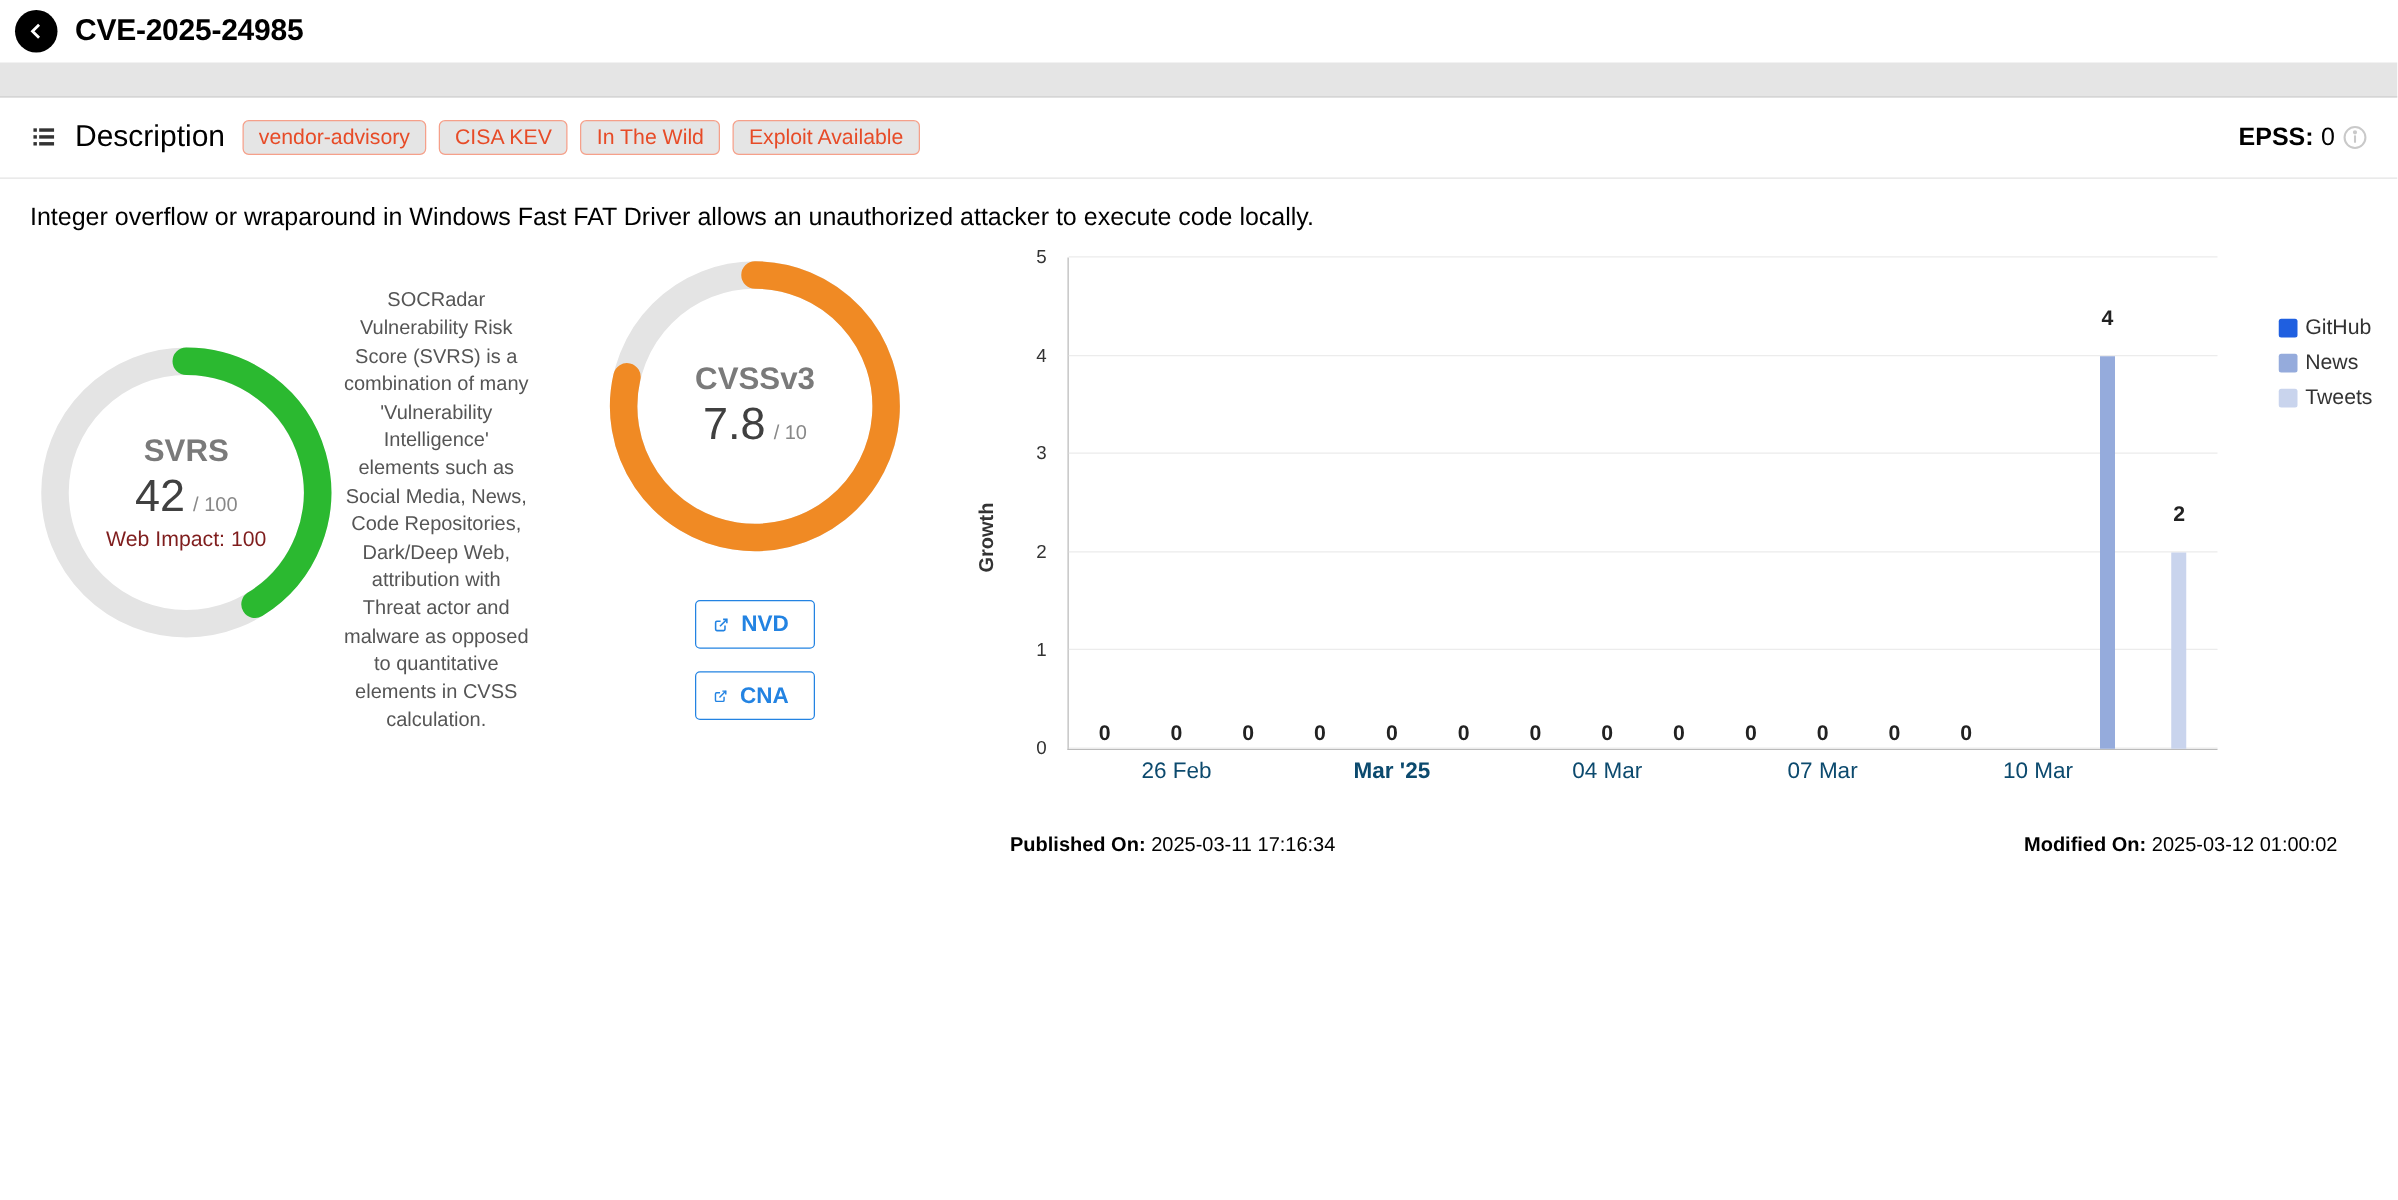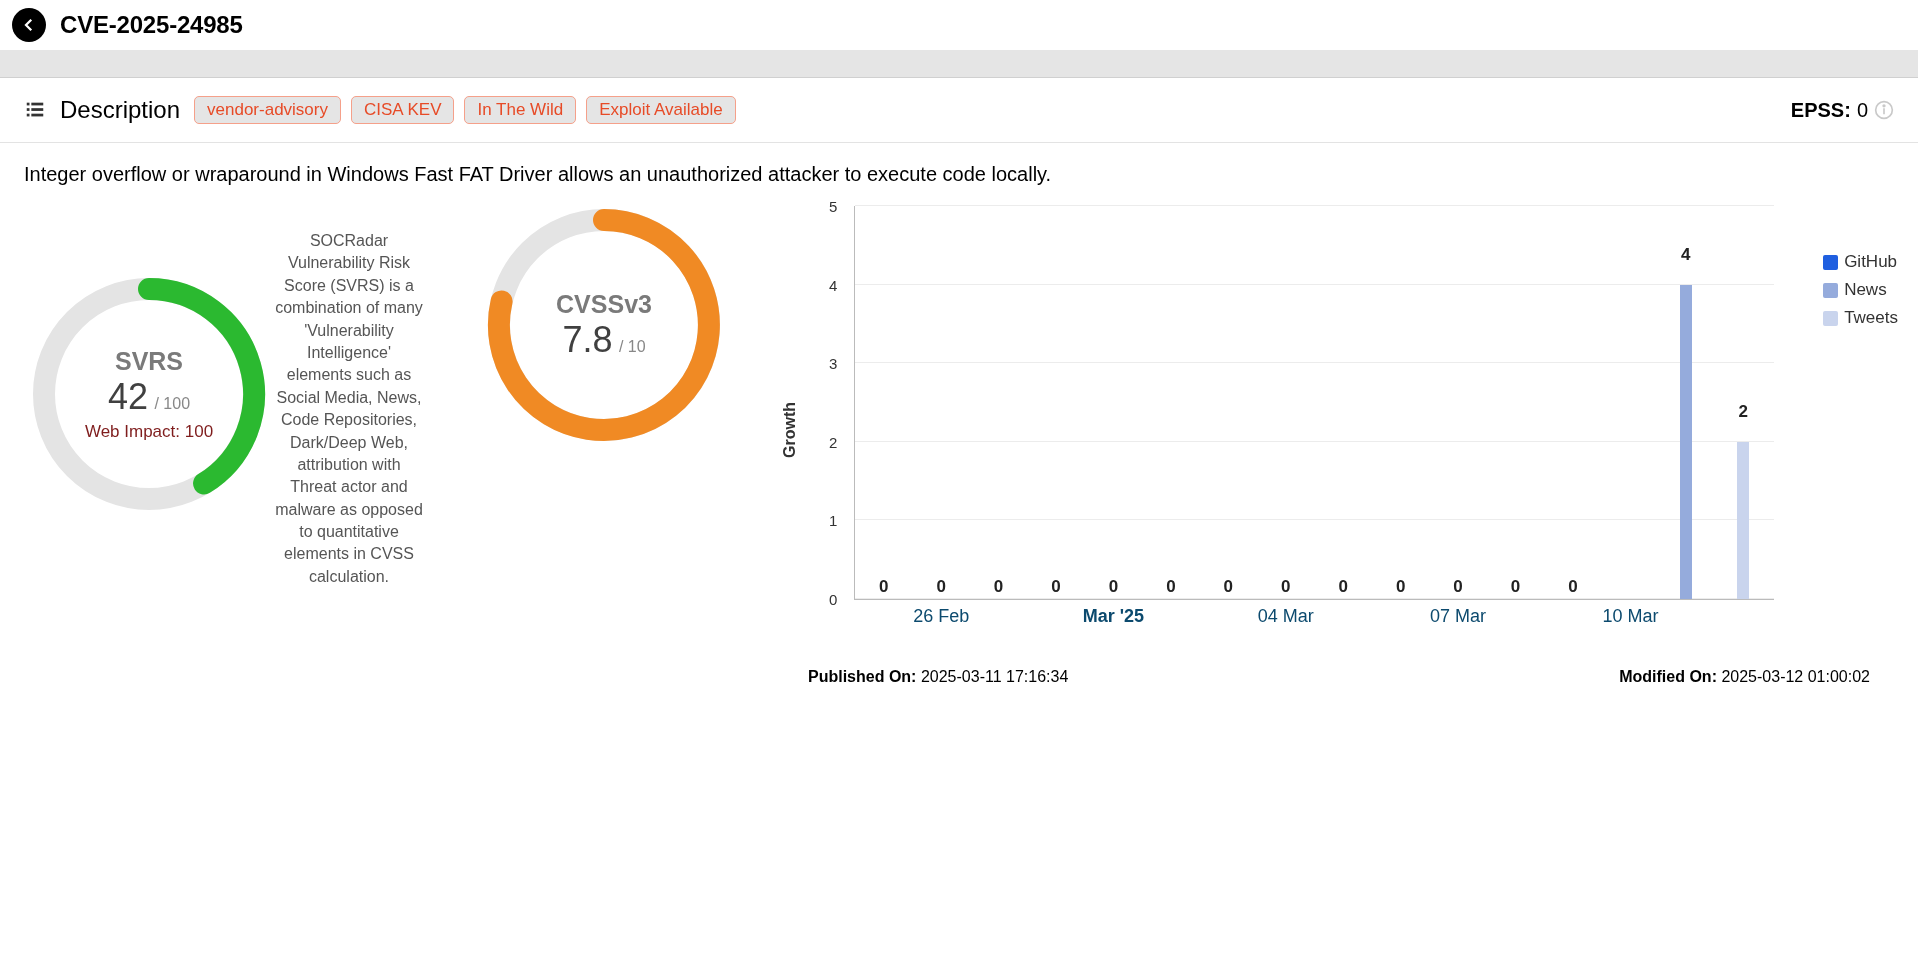--- a/index.html
+++ b/index.html
@@ -127,20 +127,38 @@
       <svg width="250" height="250" viewBox="0 0 250 250">
         <circle cx="125" cy="125" r="105" fill="none" stroke="#e4e4e4" stroke-width="22"></circle>
         <path d="M 125 20 A 105 105 0 1 1 22.57 101.43" fill="none" stroke="#F08A24" stroke-width="22" stroke-linecap="round"></path>
       </svg>
       <div class="donut-center">
         <div class="donut-title">CVSSv3</div>
         <div>
           <span class="donut-score">7.8</span>
           <span class="donut-max">/ 10</span>
         </div>
+      </div>
+    </div>
+    <div class="link-buttons">
+      <div class="link-btn">
+        <svg class="ext-icon" viewBox="0 0 24 24" fill="none" stroke="#2383e2" stroke-width="2.5">
+            <path d="M18 13v6a2 2 0 0 1-2 2H5a2 2 0 0 1-2-2V8a2 2 0 0 1 2-2h6"></path>
+            <polyline points="15 3 21 3 21 9"></polyline>
+            <line x1="10" y1="14" x2="21" y2="3"></line>
+          </svg>
+        <span>NVD</span>
+      </div>
+      <div class="link-btn">
+        <svg class="ext-icon" viewBox="0 0 24 24" fill="none" stroke="#2383e2" stroke-width="2.5">
+            <path d="M18 13v6a2 2 0 0 1-2 2H5a2 2 0 0 1-2-2V8a2 2 0 0 1 2-2h6"></path>
+            <polyline points="15 3 21 3 21 9"></polyline>
+            <line x1="10" y1="14" x2="21" y2="3"></line>
+          </svg>
+        <span>CNA</span>
       </div>
     </div>
   </div>
 
   <div class="panel-right">
     <div class="chart-area">
       <div class="y-axis-label">Growth</div>
       <div class="plot" id="plot">
           <div class="gridline" style="bottom: 0%;"></div>
           <div class="y-tick" style="bottom: 0%; transform: translateY(50%);">0</div>

